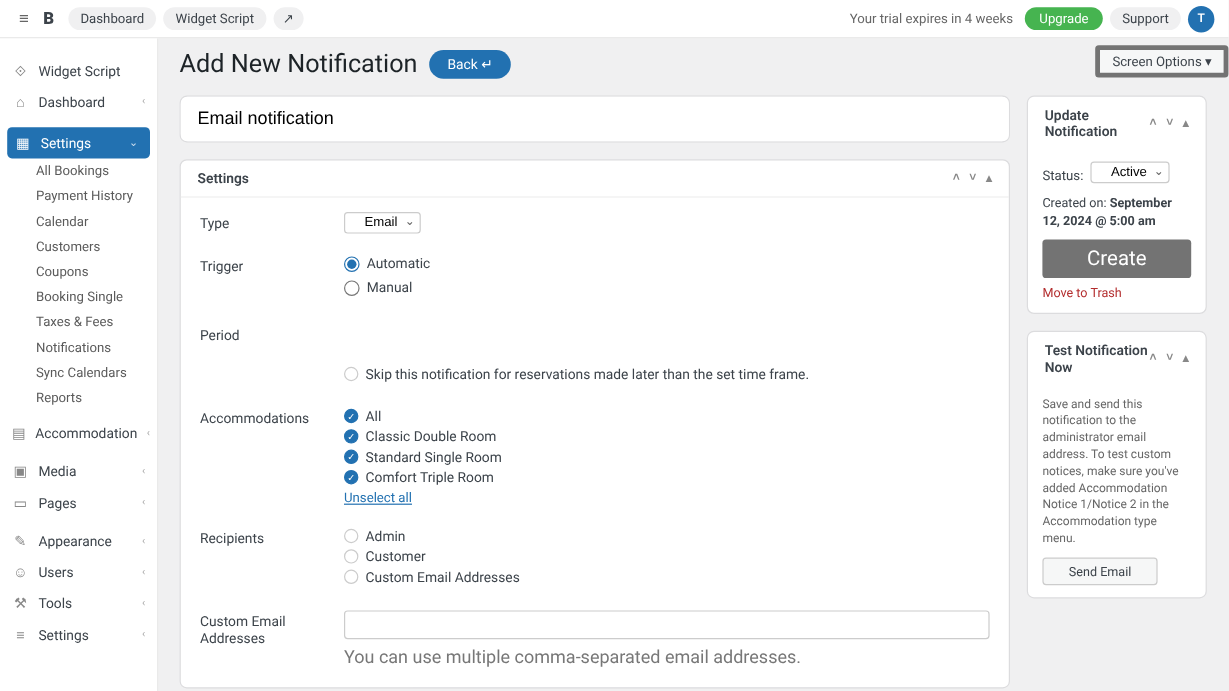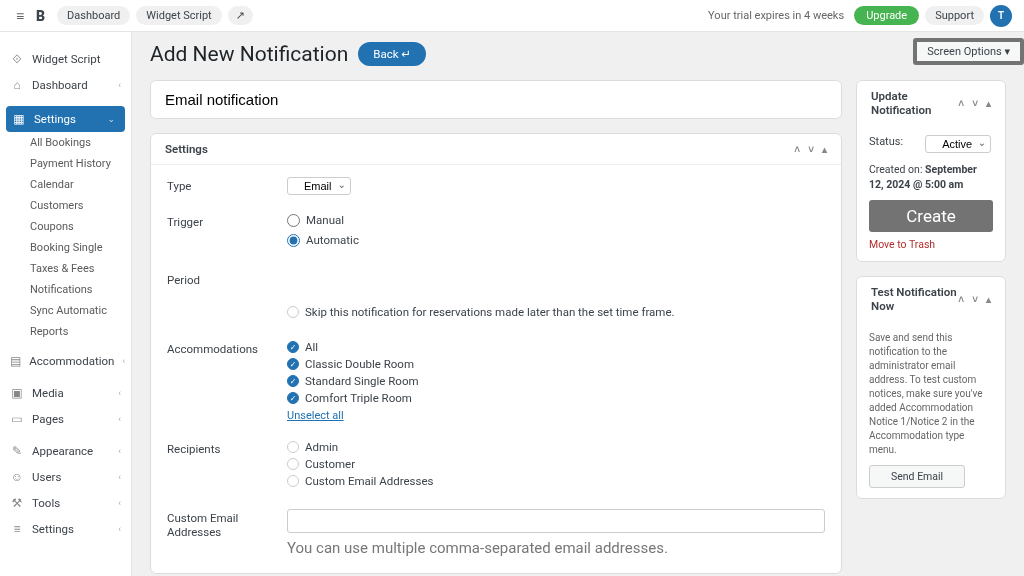--- a/index.html
+++ b/index.html
@@ -60,21 +60,21 @@
     .chk-opt { display: flex; align-items: center; gap: 6px; margin-bottom: 3px; }
     .chk-round { width: 12px; height: 12px; border-radius: 50%; border: 1px solid #ccc; display: inline-flex; align-items: center; justify-content: center; font-size: 8px; }
     .chk-round.on { background: #2271b1; border-color: #2271b1; color: #fff; }
     .unselect-link { color: #2271b1; text-decoration: underline; font-size: 11px; cursor: pointer; }
     .field-input { width: 100%; border: 1px solid #ccc; border-radius: 3px; padding: 5px 8px; font-size: 11px; }
     .help-text { font-size: 15px; color: #777; margin-top: 6px; }
     .days-label { font-size: 11px; margin-right: 6px; }
 
     
     .aside-body { padding: 10px 12px; font-size: 11px; }
-    .status-row { display: flex; align-items: flex-start; gap: 22px; margin-bottom: 10px; }
+    .status-row { display: flex; align-items: flex-end; gap: 6px; margin-bottom: 10px; }
     .created-text { font-size: 10.5px; line-height: 1.4; }
     .btn-create { width: 100%; background: #737373; color: #fff; text-align: center; padding: 6px 0; border-radius: 3px; font-size: 17px; margin-top: 8px; cursor: pointer; }
     .trash-link { color: #b32d2e; font-size: 10.5px; cursor: pointer; margin-top: 6px; display: inline-block; }
     .btn-small { border: 1px solid #ccc; background: #f6f7f7; border-radius: 3px; padding: 4px 21px; font-size: 10.5px; cursor: pointer; display: inline-block; margin-top: 8px; }
     .test-help { font-size: 10px; color: #666; line-height: 1.4; }
   </style>
 </head>
 <body>
 
 <div class="header">
@@ -110,21 +110,21 @@
       </div>
     <div class="side-sub">
       <div class="side-item">All Bookings</div>
       <div class="side-item">Payment History</div>
       <div class="side-item">Calendar</div>
       <div class="side-item">Customers</div>
       <div class="side-item">Coupons</div>
       <div class="side-item">Booking Single</div>
       <div class="side-item">Taxes &amp; Fees</div>
       <div class="side-item">Notifications</div>
-      <div class="side-item">Sync Automatic</div>
+      <div class="side-item">Sync Calendars</div>
       <div class="side-item">Reports</div>
     </div>
     <div style="height:6px;"></div>
     <div class="side-item">
         <span class="side-icon">▤</span>
         <span>Accommodation</span>
         <span class="side-chev">‹</span>
       </div>
     <div style="height:6px;"></div>
     <div class="side-item">
@@ -187,26 +187,26 @@
             <div class="form-row">
               <div class="form-label">Type</div>
               <div class="form-field">
                 <span class="sel-wrap"><select class="sel"><option>Email</option></select></span>
               </div>
             </div>
             <div class="form-row">
               <div class="form-label">Trigger</div>
               <div class="form-field">
                 <div class="radio-opt">
+                    <input type="radio" checked="" style="">
+                    <span>Automatic</span>
+                  </div>
+                <div class="radio-opt">
                     <input type="radio" style="">
                     <span>Manual</span>
-                  </div>
-                <div class="radio-opt">
-                    <input type="radio" checked="" style="">
-                    <span>Automatic</span>
                   </div>
               </div>
             </div>
             <div class="form-row">
               <div class="form-label">Period</div>
             </div>
             <div class="form-row">
               <div class="form-label"></div>
               <div class="form-field chk-opt">
                 <span class="chk-round"></span>

